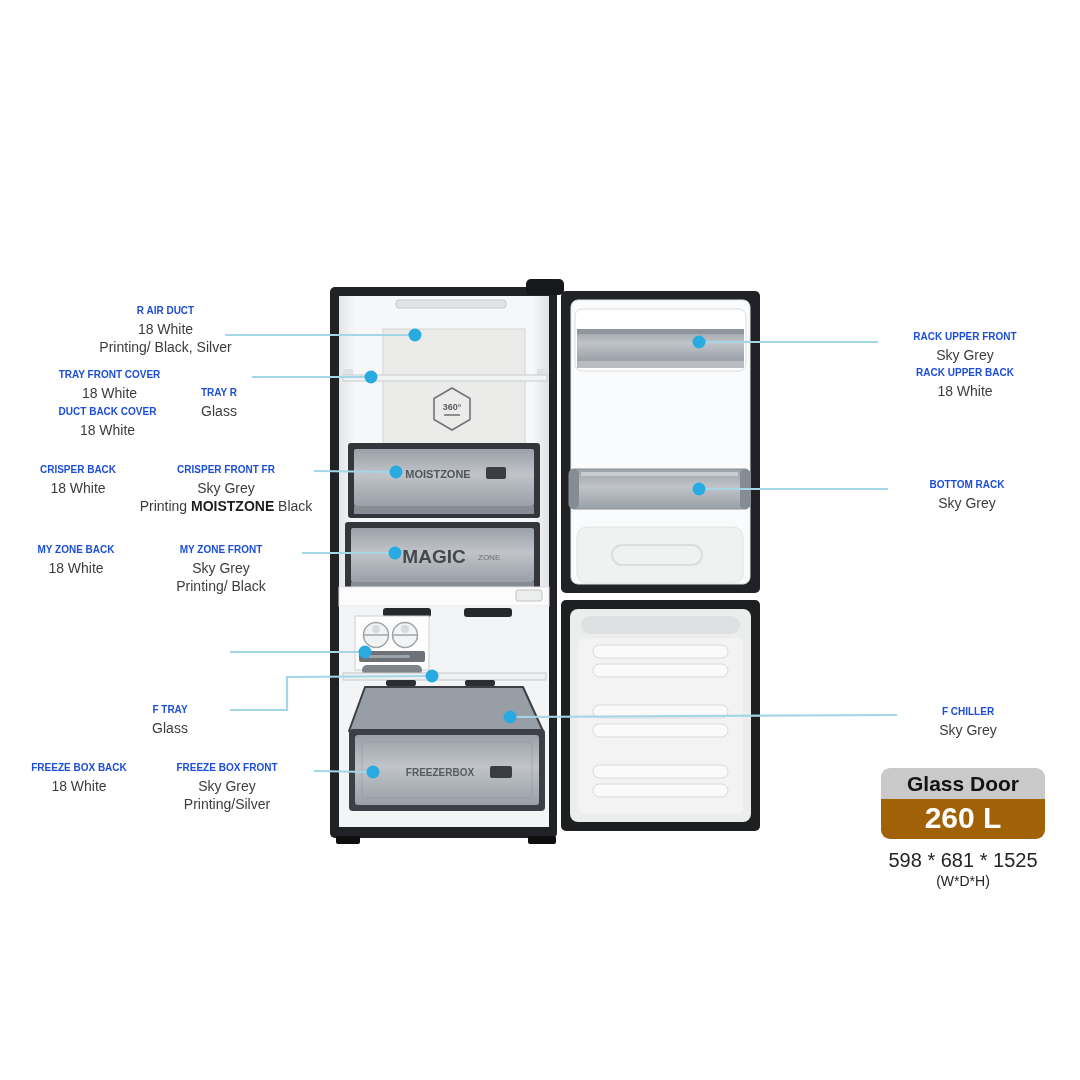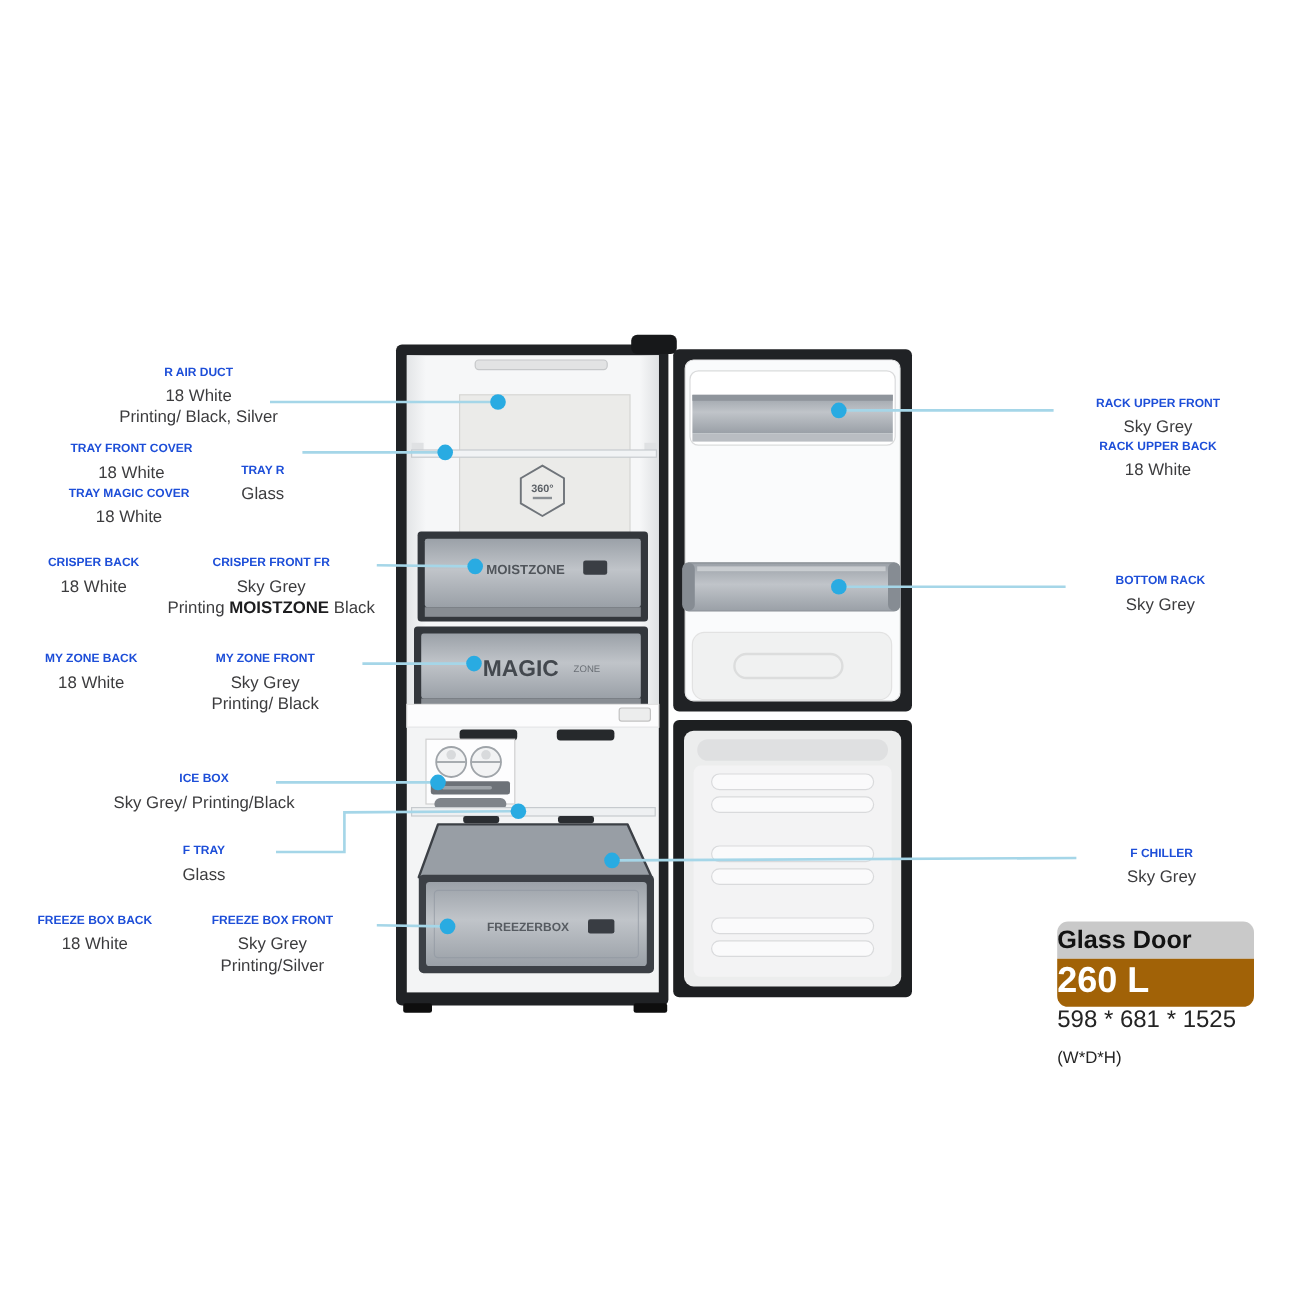--- a/index.html
+++ b/index.html
@@ -9,27 +9,27 @@
   }
   .stage svg{position:absolute;left:0;top:0;}
   .title{
     position:absolute;left:690px;top:180px;width:360px;text-align:right;
     font-size:27px;font-weight:bold;color:#161616;letter-spacing:0px;
   }
   .label-block{position:absolute;text-align:center;}
   .lbl{font-weight:bold;font-size:10px;line-height:18px;color:#1d4ed8;}
   .val{font-size:14px;line-height:18px;color:#3c3c3e;}
   .val b{color:#1d1d1f;}
-  .badge{position:absolute;left:881px;top:768px;width:164px;}
+  .badge{position:absolute;left:881px;top:768px;width:164px;text-align:center;}
   .badge-top{background:#c9c9c9;border-radius:9px 9px 0 0;font-weight:bold;font-size:21px;
     color:#121212;padding:4px 0 3px 0;}
   .badge-bottom{background:#a16207;border-radius:0 0 9px 9px;color:#ffffff;font-weight:bold;
     font-size:30px;padding:2px 0 4px 0;}
-  .dims{font-size:20px;color:#242424;}
-  .dims-unit{font-size:14px;color:#242424;margin-top:11px;}
+  .dims{font-size:20px;margin-top:10px;color:#242424;}
+  .dims-unit{font-size:14px;color:#242424;margin-top:1px;}
 </style>
 </head>
 <body>
 
 <div class="stage">
 
   <svg width="1080" height="1080" viewBox="0 0 1080 1080">
     <defs>
       <linearGradient id="gFront" x1="0" y1="0" x2="0" y2="1">
         <stop offset="0" stop-color="#9ba1a8"></stop>
@@ -208,21 +208,21 @@
     <div class="lbl">TRAY FRONT COVER</div>
     <div class="val">18 White</div>
   </div>
 
   <div class="label-block" style="left:180px;top:384px;width:78px">
     <div class="lbl">TRAY R</div>
     <div class="val">Glass</div>
   </div>
 
   <div class="label-block" style="left:10px;top:403px;width:195px">
-    <div class="lbl">TRAY MAGIC COVER</div>
+    <div class="lbl">DUCT BACK COVER</div>
     <div class="val">18 White</div>
   </div>
 
   <div class="label-block" style="left:0px;top:461px;width:156px">
     <div class="lbl">CRISPER BACK</div>
     <div class="val">18 White</div>
   </div>
 
   <div class="label-block" style="left:116px;top:461px;width:220px">
     <div class="lbl">CRISPER FRONT FR</div>
@@ -234,24 +234,20 @@
     <div class="lbl">MY ZONE  BACK</div>
     <div class="val">18 White</div>
   </div>
 
   <div class="label-block" style="left:135px;top:541px;width:172px">
     <div class="lbl">MY ZONE  FRONT</div>
     <div class="val">Sky Grey</div>
     <div class="val">Printing/ Black</div>
   </div>
 
-  <div class="label-block" style="left:55px;top:641px;width:230px">
-    <div class="lbl">ICE BOX</div>
-    <div class="val">Sky Grey/ Printing/Black</div>
-  </div>
 
   <div class="label-block" style="left:110px;top:701px;width:120px">
     <div class="lbl">F TRAY</div>
     <div class="val">Glass</div>
   </div>
 
   <div class="label-block" style="left:0px;top:759px;width:158px">
     <div class="lbl">FREEZE BOX BACK</div>
     <div class="val">18 White</div>
   </div>

